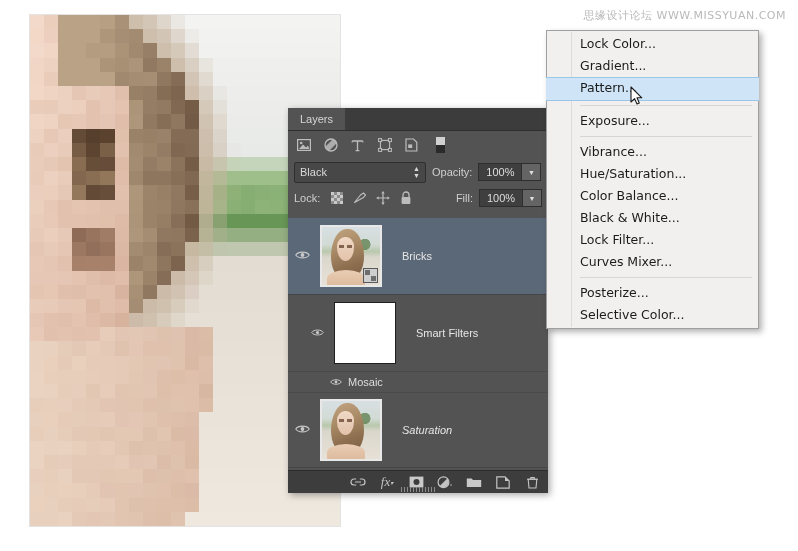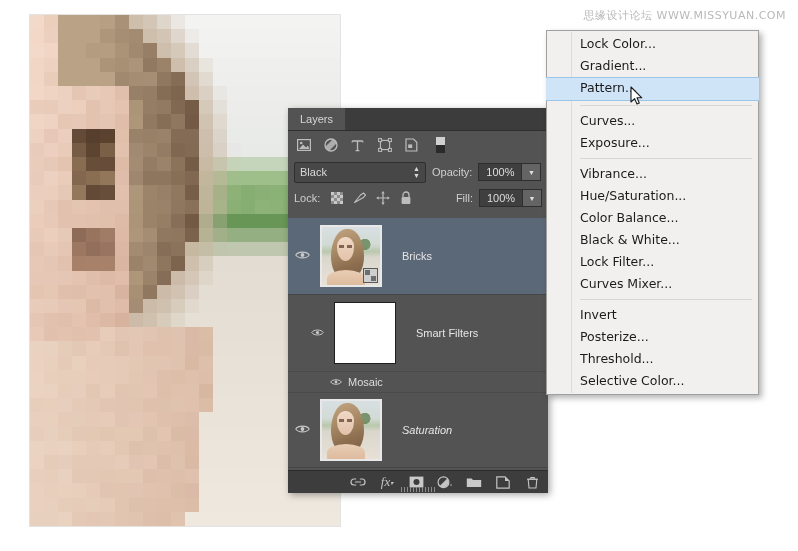--- a/index.html
+++ b/index.html
@@ -1381,33 +1381,30 @@
     </div>
   </div>
 
   <div class="ctx-menu">
     <div class="gutter"></div>
     <div id="menu-items">
         <div class="ctx-item">Lock Color...</div>
         <div class="ctx-item">Gradient...</div>
         <div class="ctx-item highlight">Pattern...</div>
         <div class="ctx-sep"></div>
-        <div class="ctx-item">Curves...</div>
         <div class="ctx-item">Exposure...</div>
         <div class="ctx-sep"></div>
         <div class="ctx-item">Vibrance...</div>
         <div class="ctx-item">Hue/Saturation...</div>
         <div class="ctx-item">Color Balance...</div>
         <div class="ctx-item">Black &amp; White...</div>
         <div class="ctx-item">Lock Filter...</div>
         <div class="ctx-item">Curves Mixer...</div>
         <div class="ctx-sep"></div>
-        <div class="ctx-item">Invert</div>
         <div class="ctx-item">Posterize...</div>
-        <div class="ctx-item">Threshold...</div>
         <div class="ctx-item">Selective Color...</div>
       </div>
   </div>
 
   <div class="cursor">
     <svg width="14" height="20" viewBox="0 0 14 20">
       <path d="M1 1 L1 16 L4.6 12.6 L7 18 L9.3 17 L7 11.8 L11.8 11.8 Z" fill="#ffffff" stroke="#1a1a1a" stroke-width="1.1" stroke-linejoin="round"></path>
     </svg>
   </div>
 

